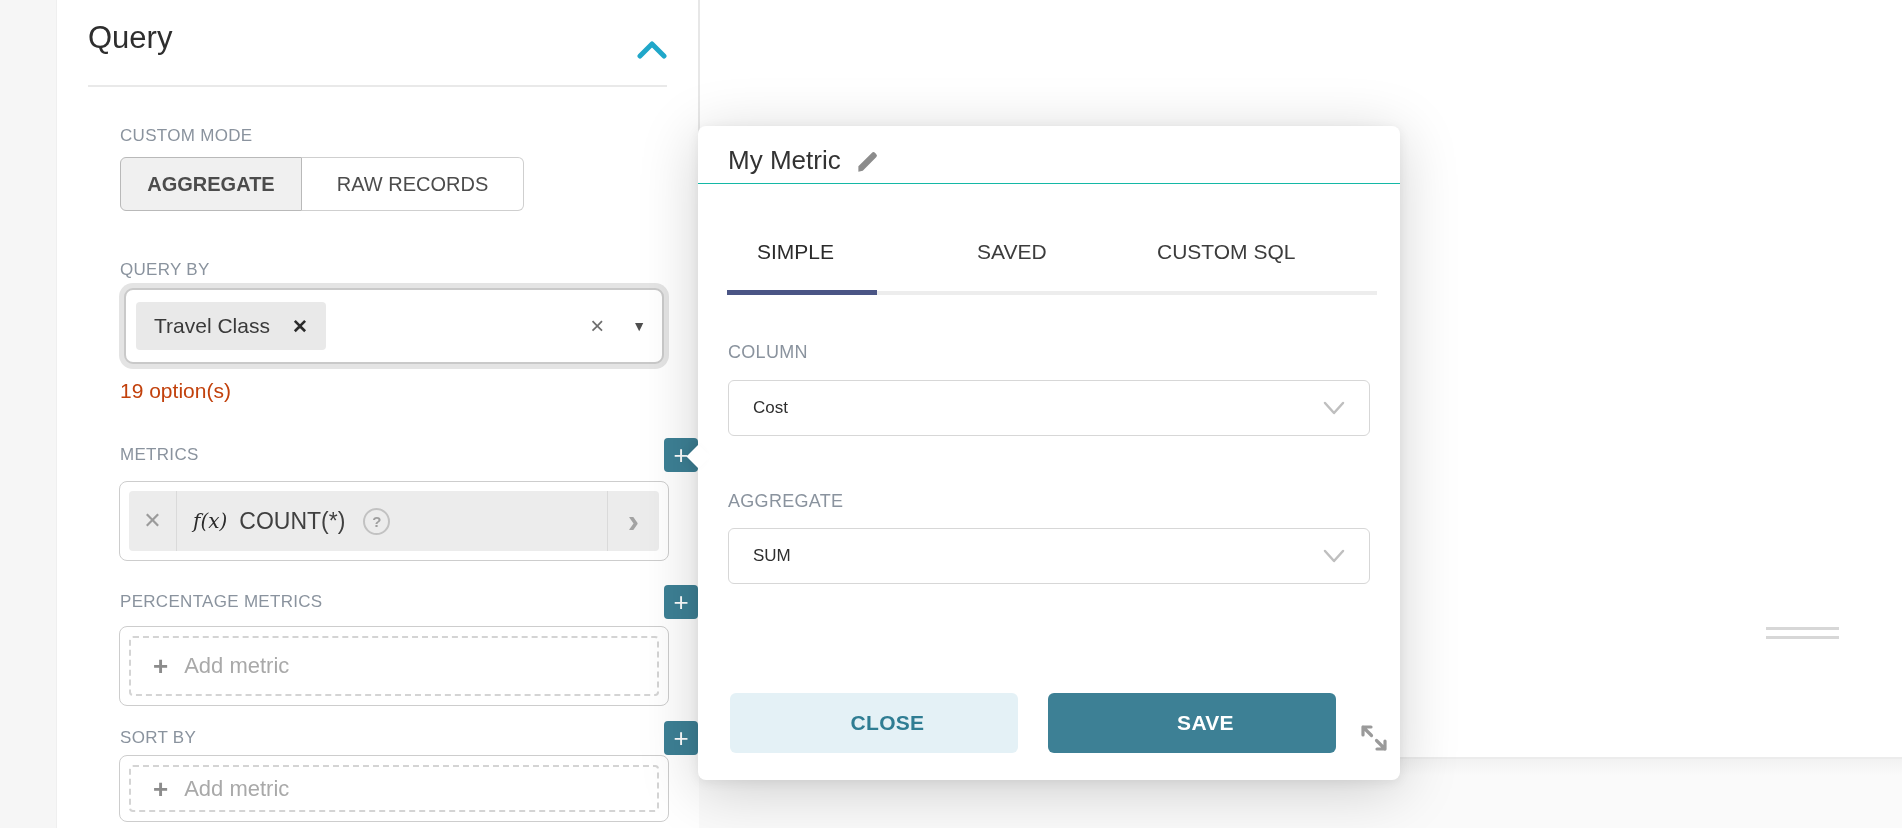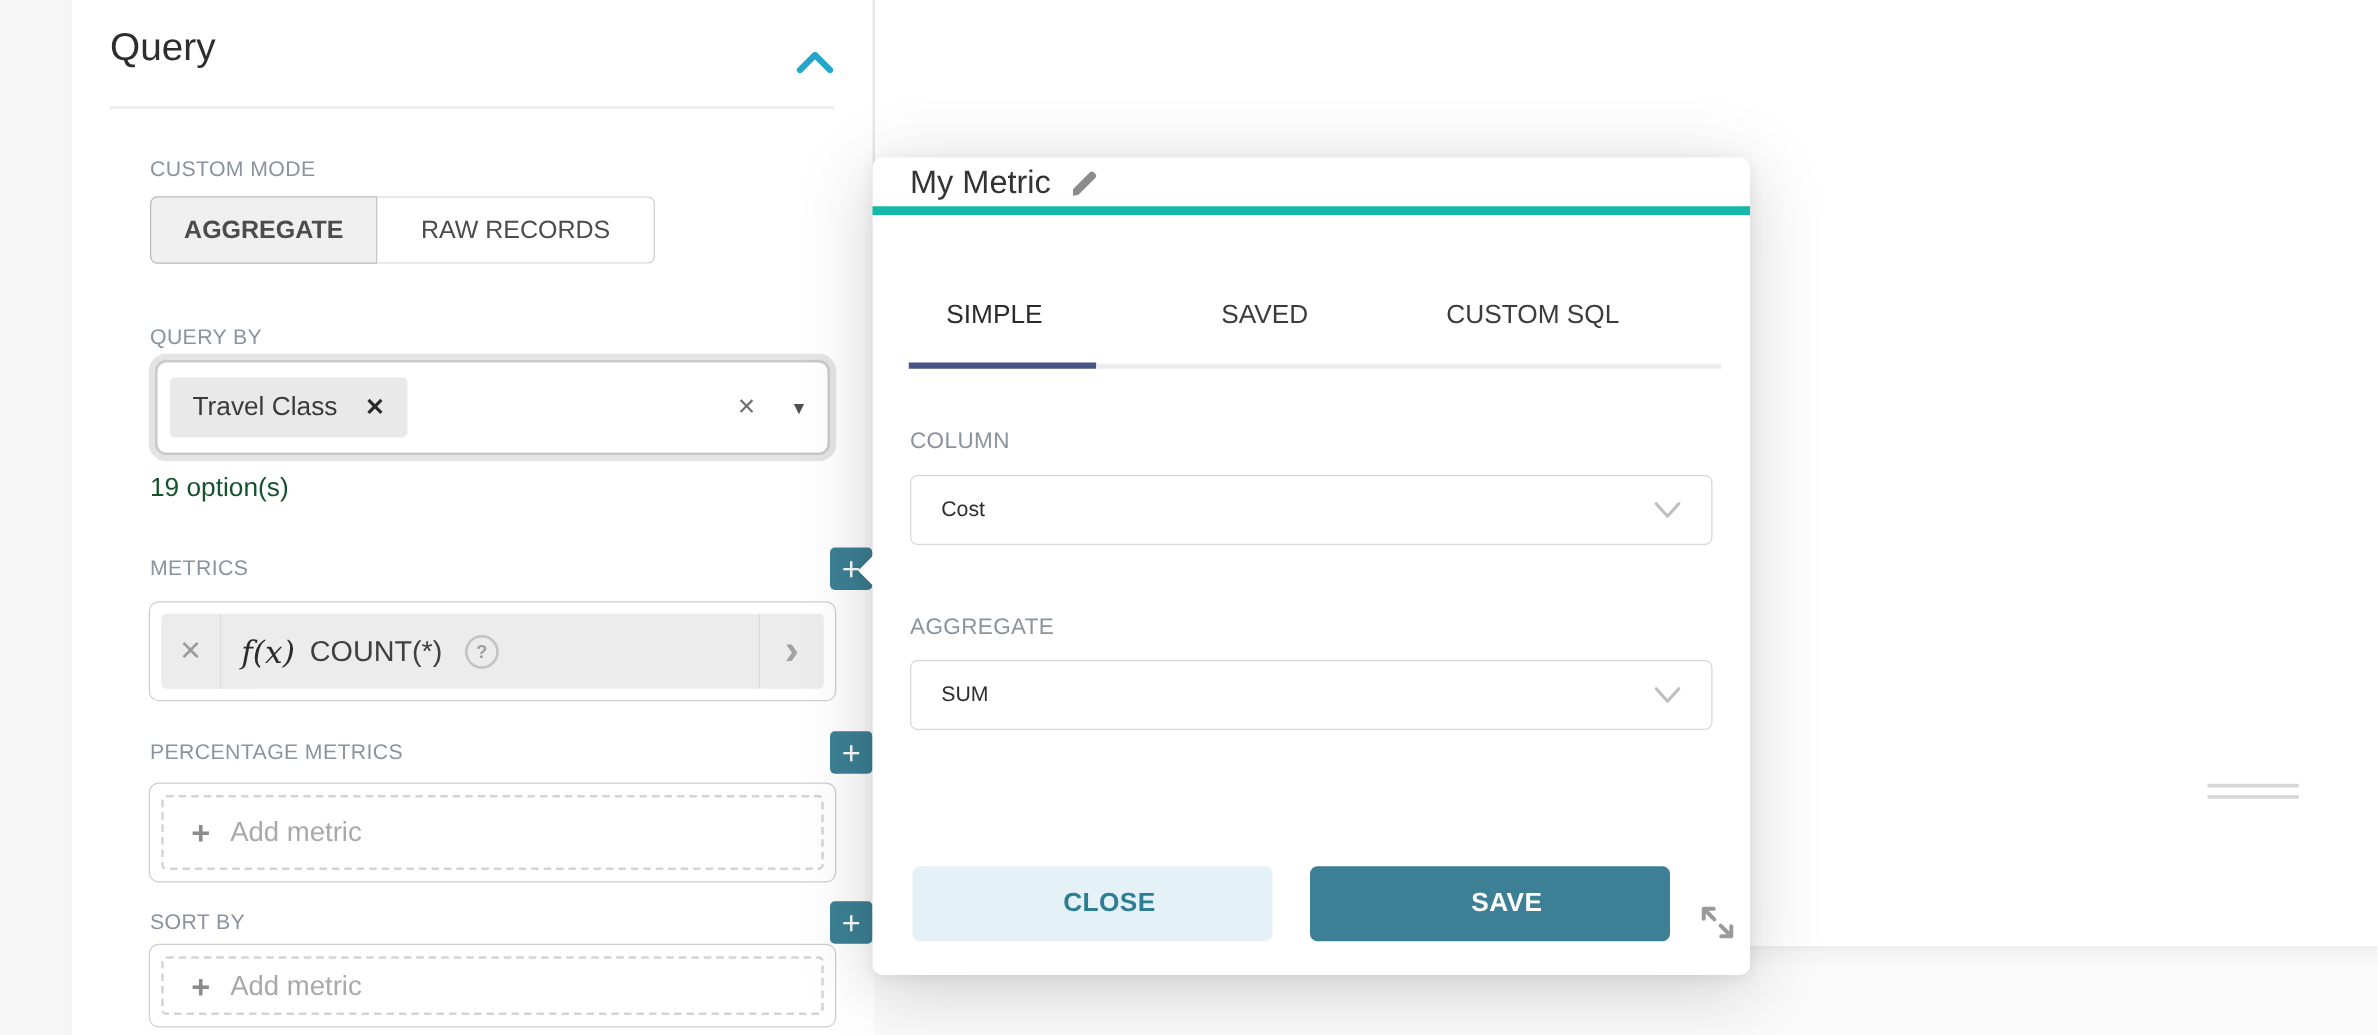--- a/index.html
+++ b/index.html
@@ -41,36 +41,36 @@
   .gb-select { position:absolute; left:124px; top:288px; width:540px; height:76px;
                background:#fff; border:2px solid #c9c9c9; border-radius:9px;
                box-shadow:0 0 0 5px #e4e4e4; display:flex; align-items:center;
                padding:0 16px 0 10px; cursor:pointer; }
   .gb-tag { display:inline-flex; align-items:center; height:48px; background:#e9e9e9;
             border-radius:4px; padding:0 18px; font-size:21px; color:#3a3a3a; gap:22px; }
   .gb-tag .tag-x { font-weight:700; font-size:19px; color:#2b2b2b; cursor:pointer; }
   .gb-right { margin-left:auto; display:flex; align-items:center; gap:28px; }
   .gb-clear { font-size:24px; color:#6f6f6f; line-height:1; cursor:pointer; }
   .gb-caret { font-size:14px; color:#4f4f4f; cursor:pointer; }
-  .gb-helper { position:absolute; left:120px; top:379px; font-size:21px; color:#14532d; }
+  .gb-helper { position:absolute; left:120px; top:379px; font-size:21px; color:#c2410c; }
 
   
   .add-btn { position:absolute; width:34px; height:34px; background:#3d8095; color:#fff;
              border-radius:4px; display:flex; align-items:center; justify-content:center;
              font-size:26px; font-weight:400; cursor:pointer; line-height:1; }
 
   
   .metric-box { position:absolute; left:119px; top:481px; width:550px; height:80px;
                 border:1px solid #cdcdcd; border-radius:8px; background:#fff; padding:9px; }
   .metric-pill { width:100%; height:100%; background:#ececec; border-radius:4px;
                  display:flex; align-items:center; cursor:pointer; }
   .pill-x { width:48px; align-self:stretch; display:flex; align-items:center; justify-content:center;
             color:#9b9b9b; font-size:22px; border-right:1px solid #dadada; cursor:pointer; }
   .pill-body { display:flex; align-items:center; gap:12px; padding:0 16px; }
-  .fx { font-family:"DejaVu Serif", serif; font-style:italic; font-size:25px; color:#2b2b2b; }
+  .fx { font-family:"DejaVu Serif", serif; font-style:italic; font-size:20px; color:#2b2b2b; }
   .pill-name { font-size:23px; color:#404040; }
   .help-circle { width:27px; height:27px; border:2px solid #c2c2c2; border-radius:50%;
                  display:flex; align-items:center; justify-content:center;
                  font-size:15px; font-weight:700; color:#9e9e9e; margin-left:6px; cursor:pointer; }
   .pill-caret { margin-left:auto; width:52px; align-self:stretch; display:flex; align-items:center;
                 justify-content:center; border-left:1px solid #dadada; color:#a3a3a3;
                 font-size:34px; font-weight:700; cursor:pointer; line-height:0.8; }
 
   
   .addm-box { position:absolute; left:119px; width:550px; border:1px solid #cdcdcd;
@@ -80,22 +80,22 @@
                color:#a9a9a9; cursor:pointer; }
   .addm-plus { font-size:26px; font-weight:700; color:#8c8c8c; line-height:1; }
   .addm-text { font-size:22px; }
 
   
   .popover { position:absolute; left:698px; top:126px; width:702px; height:654px; background:#fff;
              border-radius:8px; box-shadow:0 10px 60px rgba(0,0,0,0.18), 0 2px 12px rgba(0,0,0,0.07);
              z-index:5; }
   .pop-arrow { position:absolute; left:-8px; top:322px; width:17px; height:17px; background:#fff;
                transform:rotate(45deg); box-shadow:-3px 3px 8px rgba(0,0,0,0.05); }
-  .pop-header { position:absolute; left:0; top:0; width:100%; height:46px;
-                border-bottom:7px solid #14b8a6; display:flex; align-items:center;
+  .pop-header { position:absolute; left:0; top:12px; width:100%; height:46px;
+                border-bottom:1px solid #14b8a6; display:flex; align-items:center;
                 padding-left:30px; gap:14px; }
   .pop-title { font-size:26px; color:#333; }
   .pencil { width:27px; height:27px; cursor:pointer; }
 
   .tab-label { position:absolute; top:114px; font-size:21px; color:#3c3c3c; cursor:pointer; }
   .tab-label.active { color:#2b2b2b; }
   .tab-ink { position:absolute; left:29px; top:164px; width:150px; height:5px; background:#4a5585; }
   .tab-rail { position:absolute; left:179px; top:165px; width:500px; height:4px; background:#ededed; }
 
   .pop-label { position:absolute; left:30px; font-size:18px; letter-spacing:0.3px; color:#8a939e; }

